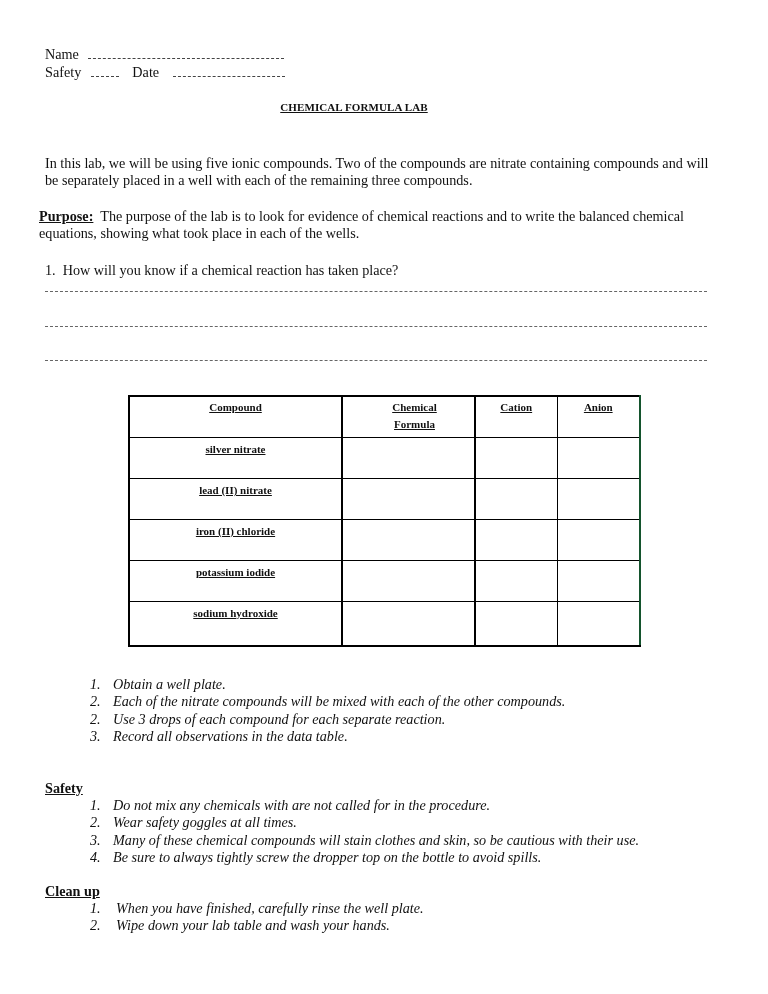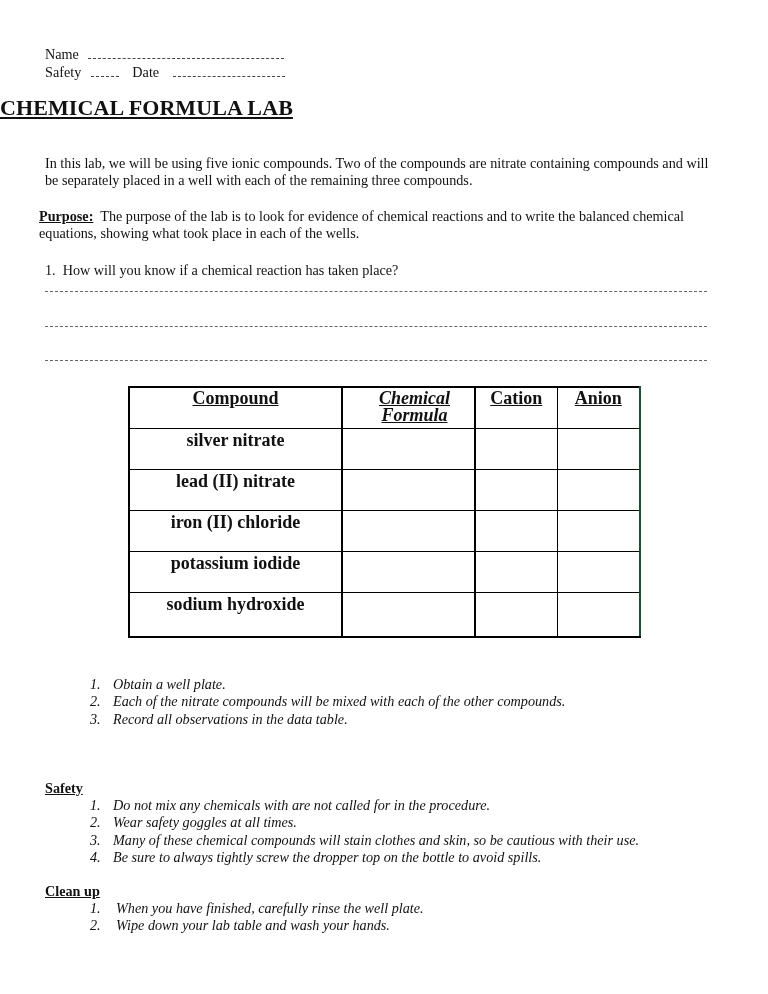--- a/index.html
+++ b/index.html
@@ -6,44 +6,44 @@
   body {
     width: 768px; height: 994px; position: relative; overflow: hidden;
     font-family: "Liberation Serif", "DejaVu Serif", serif;
     color: #111; font-size: 14.2px; line-height: 17px;
   }
   .abs { position: absolute; }
   .blank-line { display: inline-block; border-bottom: 1px dashed #444; height: 11px; vertical-align: baseline; }
   #header-fields { left: 45px; top: 46px; }
   #header-fields .row { height: 18px; white-space: nowrap; }
   #title {
-    left: 0; width: 708px; top: 99px; 
-    font-weight: bold; font-size: 22px; text-decoration: underline; letter-spacing: 0.1px;
+    left: 0; width: 708px; top: 99px; text-align: center;
+    font-weight: bold; font-size: 11px; text-decoration: underline; letter-spacing: 0.1px;
   }
   #intro { left: 45px; top: 155px; width: 670px; }
   #purpose { left: 39px; top: 208px; width: 670px; }
   #purpose .label { font-weight: bold; text-decoration: underline; }
   #question { left: 45px; top: 262px; width: 670px; }
   .answer-line { position: absolute; left: 45px; width: 662px; border-top: 1px dashed #666; height: 0; }
 
   #data-table {
-    position: absolute; left: 128px; top: 386px; width: 511px;
+    position: absolute; left: 128px; top: 395px; width: 511px;
     border-collapse: collapse; table-layout: fixed;
     font-family: "Liberation Serif", "DejaVu Serif", serif;
-    font-size: 18px; font-weight: bold;
+    font-size: 11px; font-weight: bold;
   }
   #data-table th, #data-table td {
     border: 1px solid #000; vertical-align: top; text-align: center; padding: 2px 4px 0 4px;
   }
   #data-table tr > :first-child { border-left: 2px solid #000; border-right: 2px solid #000; }
   #data-table tr > :nth-child(2) { border-right: 2px solid #000; }
   #data-table tr > :last-child { border-right: 2px solid #14532d; border-radius: 19px; }
   #data-table thead th { border-top: 2px solid #000; text-decoration: underline; height: 38px; line-height: 17px; }
   #data-table tbody tr:last-child td { border-bottom: 2px solid #000; }
-  #data-table tbody td { height: 38px; line-height: 18px; }
+  #data-table tbody td { height: 38px; line-height: 18px; text-decoration: underline; }
   #data-table tbody tr.tall td { height: 41px; }
 
   .section { left: 45px; width: 690px; }
   .section .heading { font-weight: bold; text-decoration: underline; height: 17px; }
   .section ol { list-style: none; margin: 0; padding: 0; }
   .section li { padding-left: 45px; height: 17.3px; white-space: nowrap; font-style: italic; }
   .section li .num { display: inline-block; width: 23px; }
   #procedure { top: 676px; }
   #safety { top: 780px; }
   #cleanup { top: 883px; }
@@ -85,21 +85,21 @@
 <table id="data-table">
   <colgroup>
     <col style="width:213px">
       <col style="width:133px">
       <col style="width:82px">
       <col style="width:83px">
   </colgroup>
   <thead>
     <tr>
       <th>Compound</th>
-      <th style="padding-left:30px;padding-right:18px;font-style:italic;">Chemical Formula</th>
+      <th style="padding-left:30px;padding-right:18px;">Chemical Formula</th>
       <th>Cation</th>
       <th>Anion</th>
     </tr>
   </thead>
   <tbody>
     <tr>
       <td>silver nitrate</td>
       <td></td>
       <td></td>
       <td></td>
@@ -128,20 +128,21 @@
       <td></td>
       <td></td>
     </tr>
   </tbody>
 </table>
 
 <div id="procedure" class="abs section">
   <ol>
     <li><span class="num">1.</span><span>Obtain a well plate.</span></li>
     <li><span class="num">2.</span><span>Each of the nitrate compounds will be mixed with each of the other compounds.</span></li>
+    <li><span class="num">2.</span><span>Use 3 drops of each compound for each separate reaction.</span></li>
     <li><span class="num">3.</span><span>Record all observations in the data table.</span></li>
   </ol>
 </div>
 
 <div id="safety" class="abs section">
   <div class="heading">Safety</div>
   <ol>
     <li><span class="num">1.</span><span>Do not mix any chemicals with are not called for in the procedure.</span></li>
     <li><span class="num">2.</span><span>Wear safety goggles at all times.</span></li>
     <li><span class="num">3.</span><span>Many of these chemical compounds will stain clothes and skin, so be cautious with their use.</span></li>

